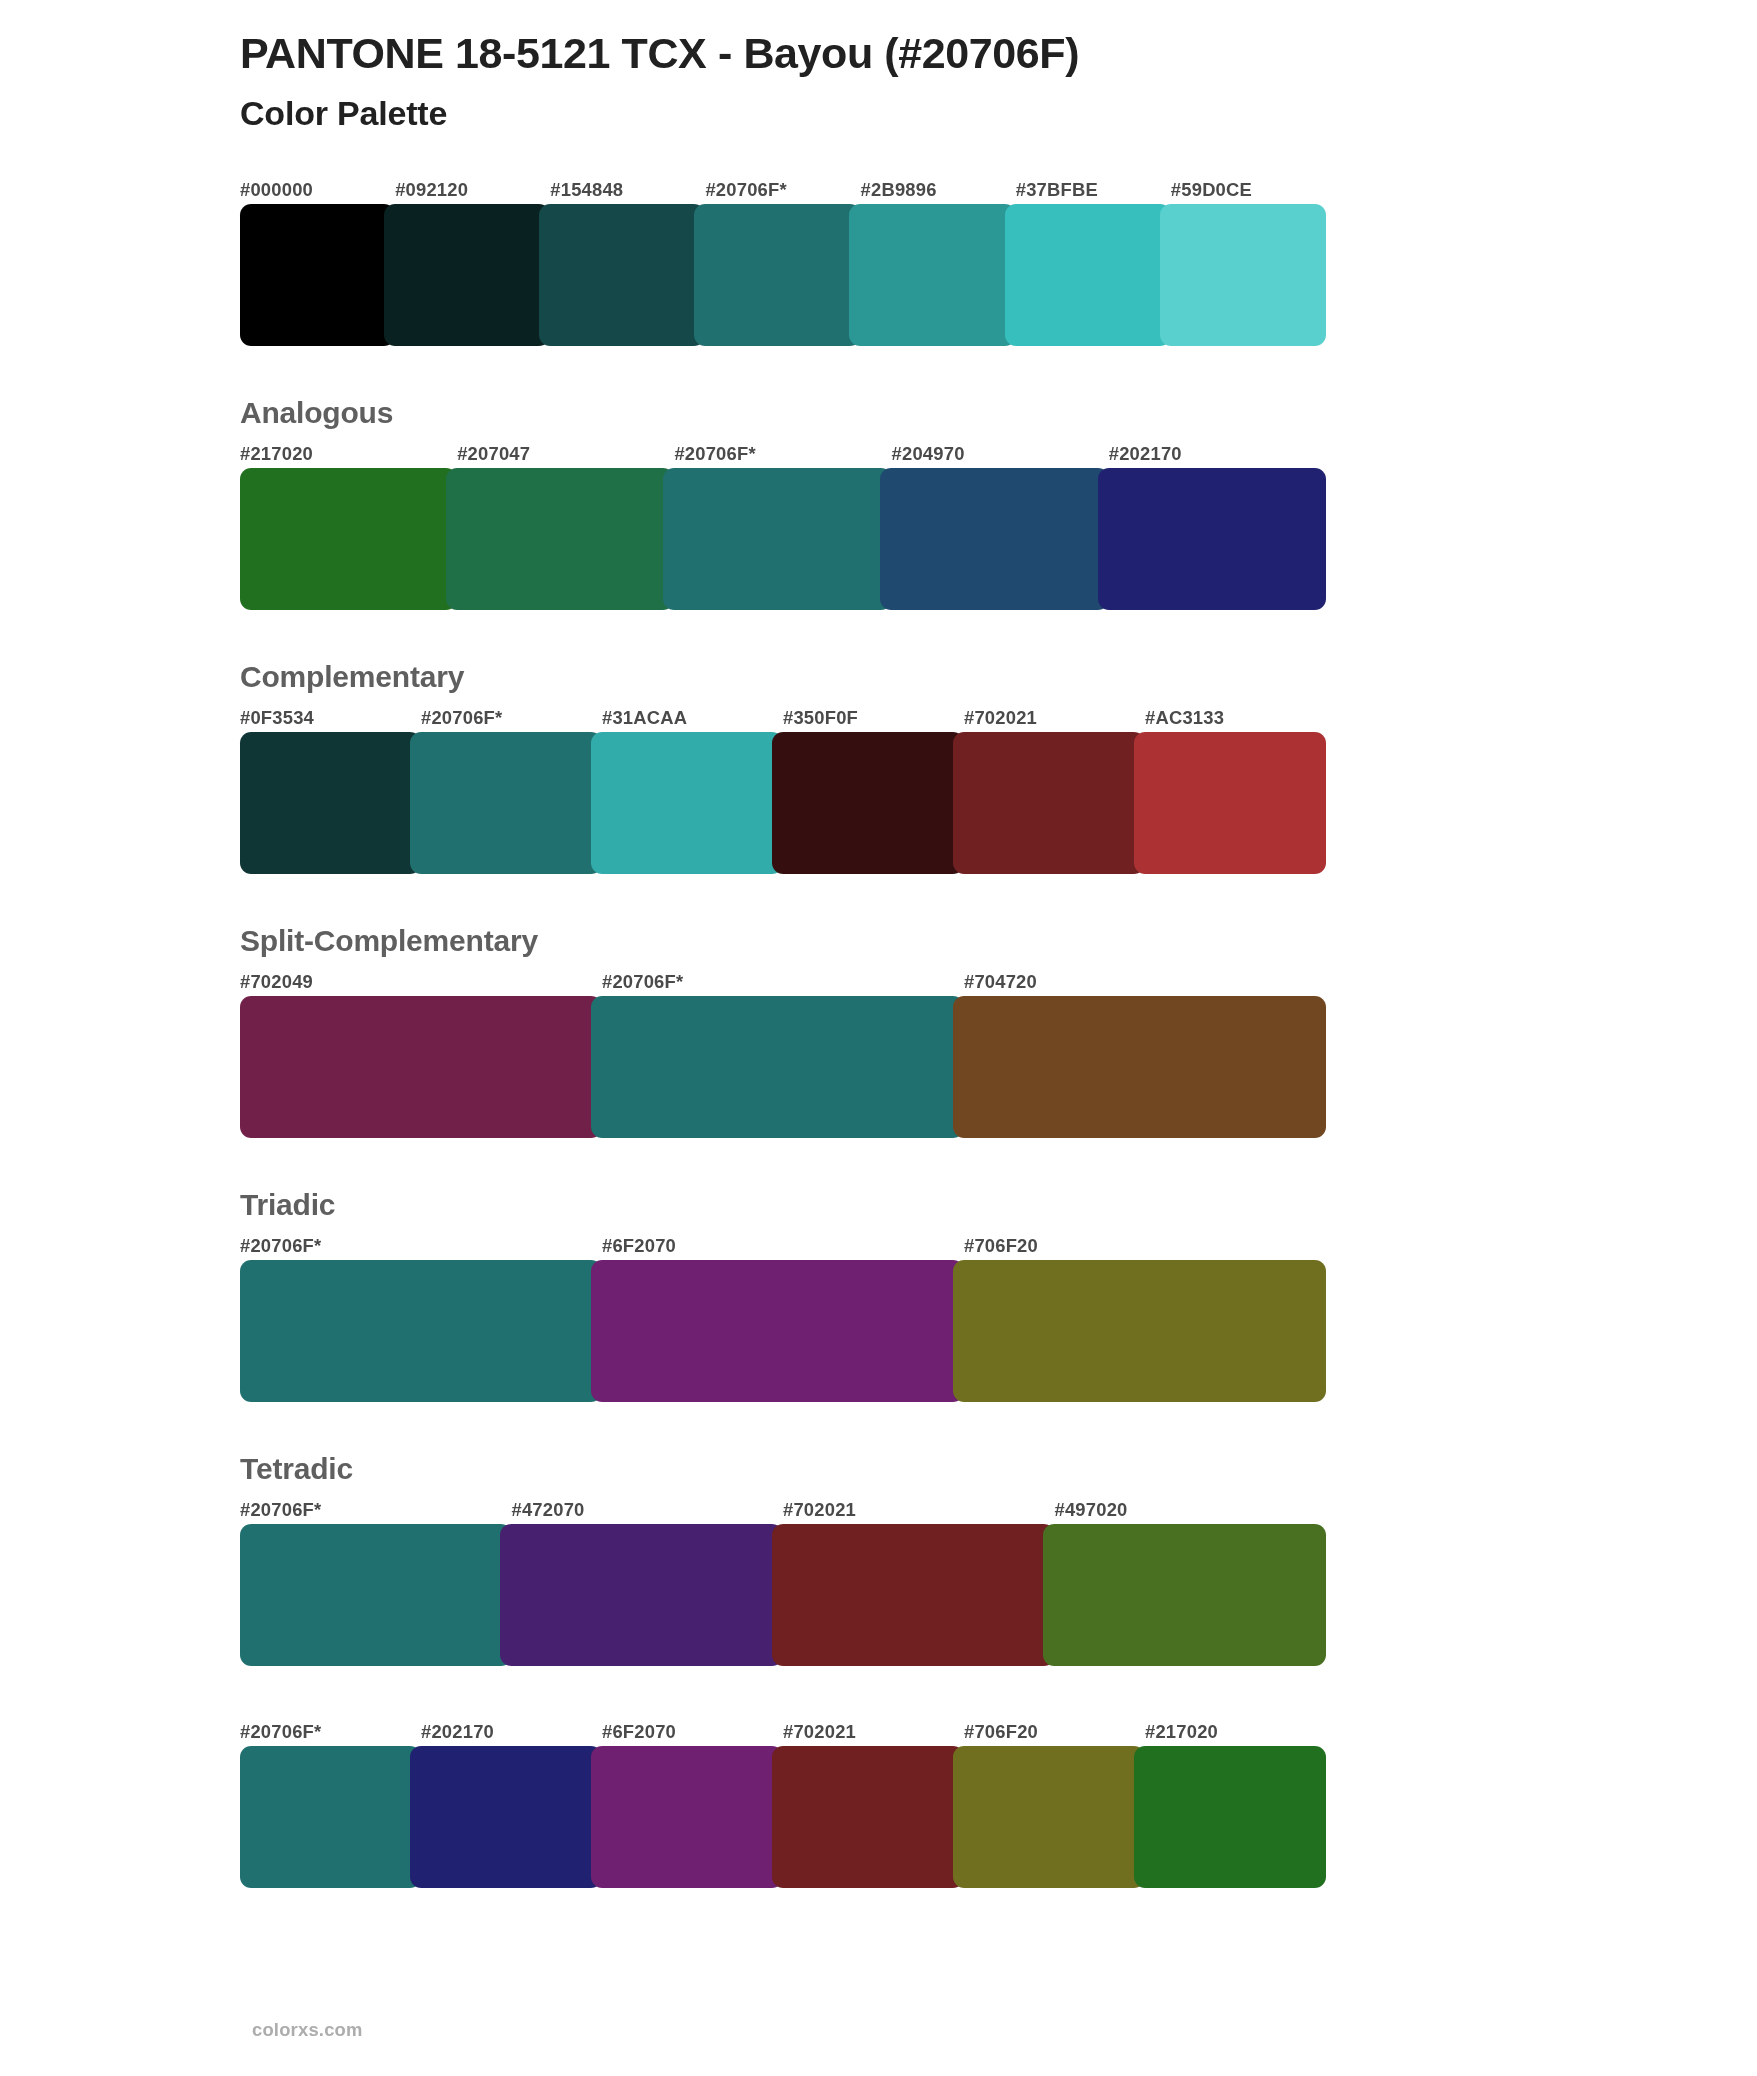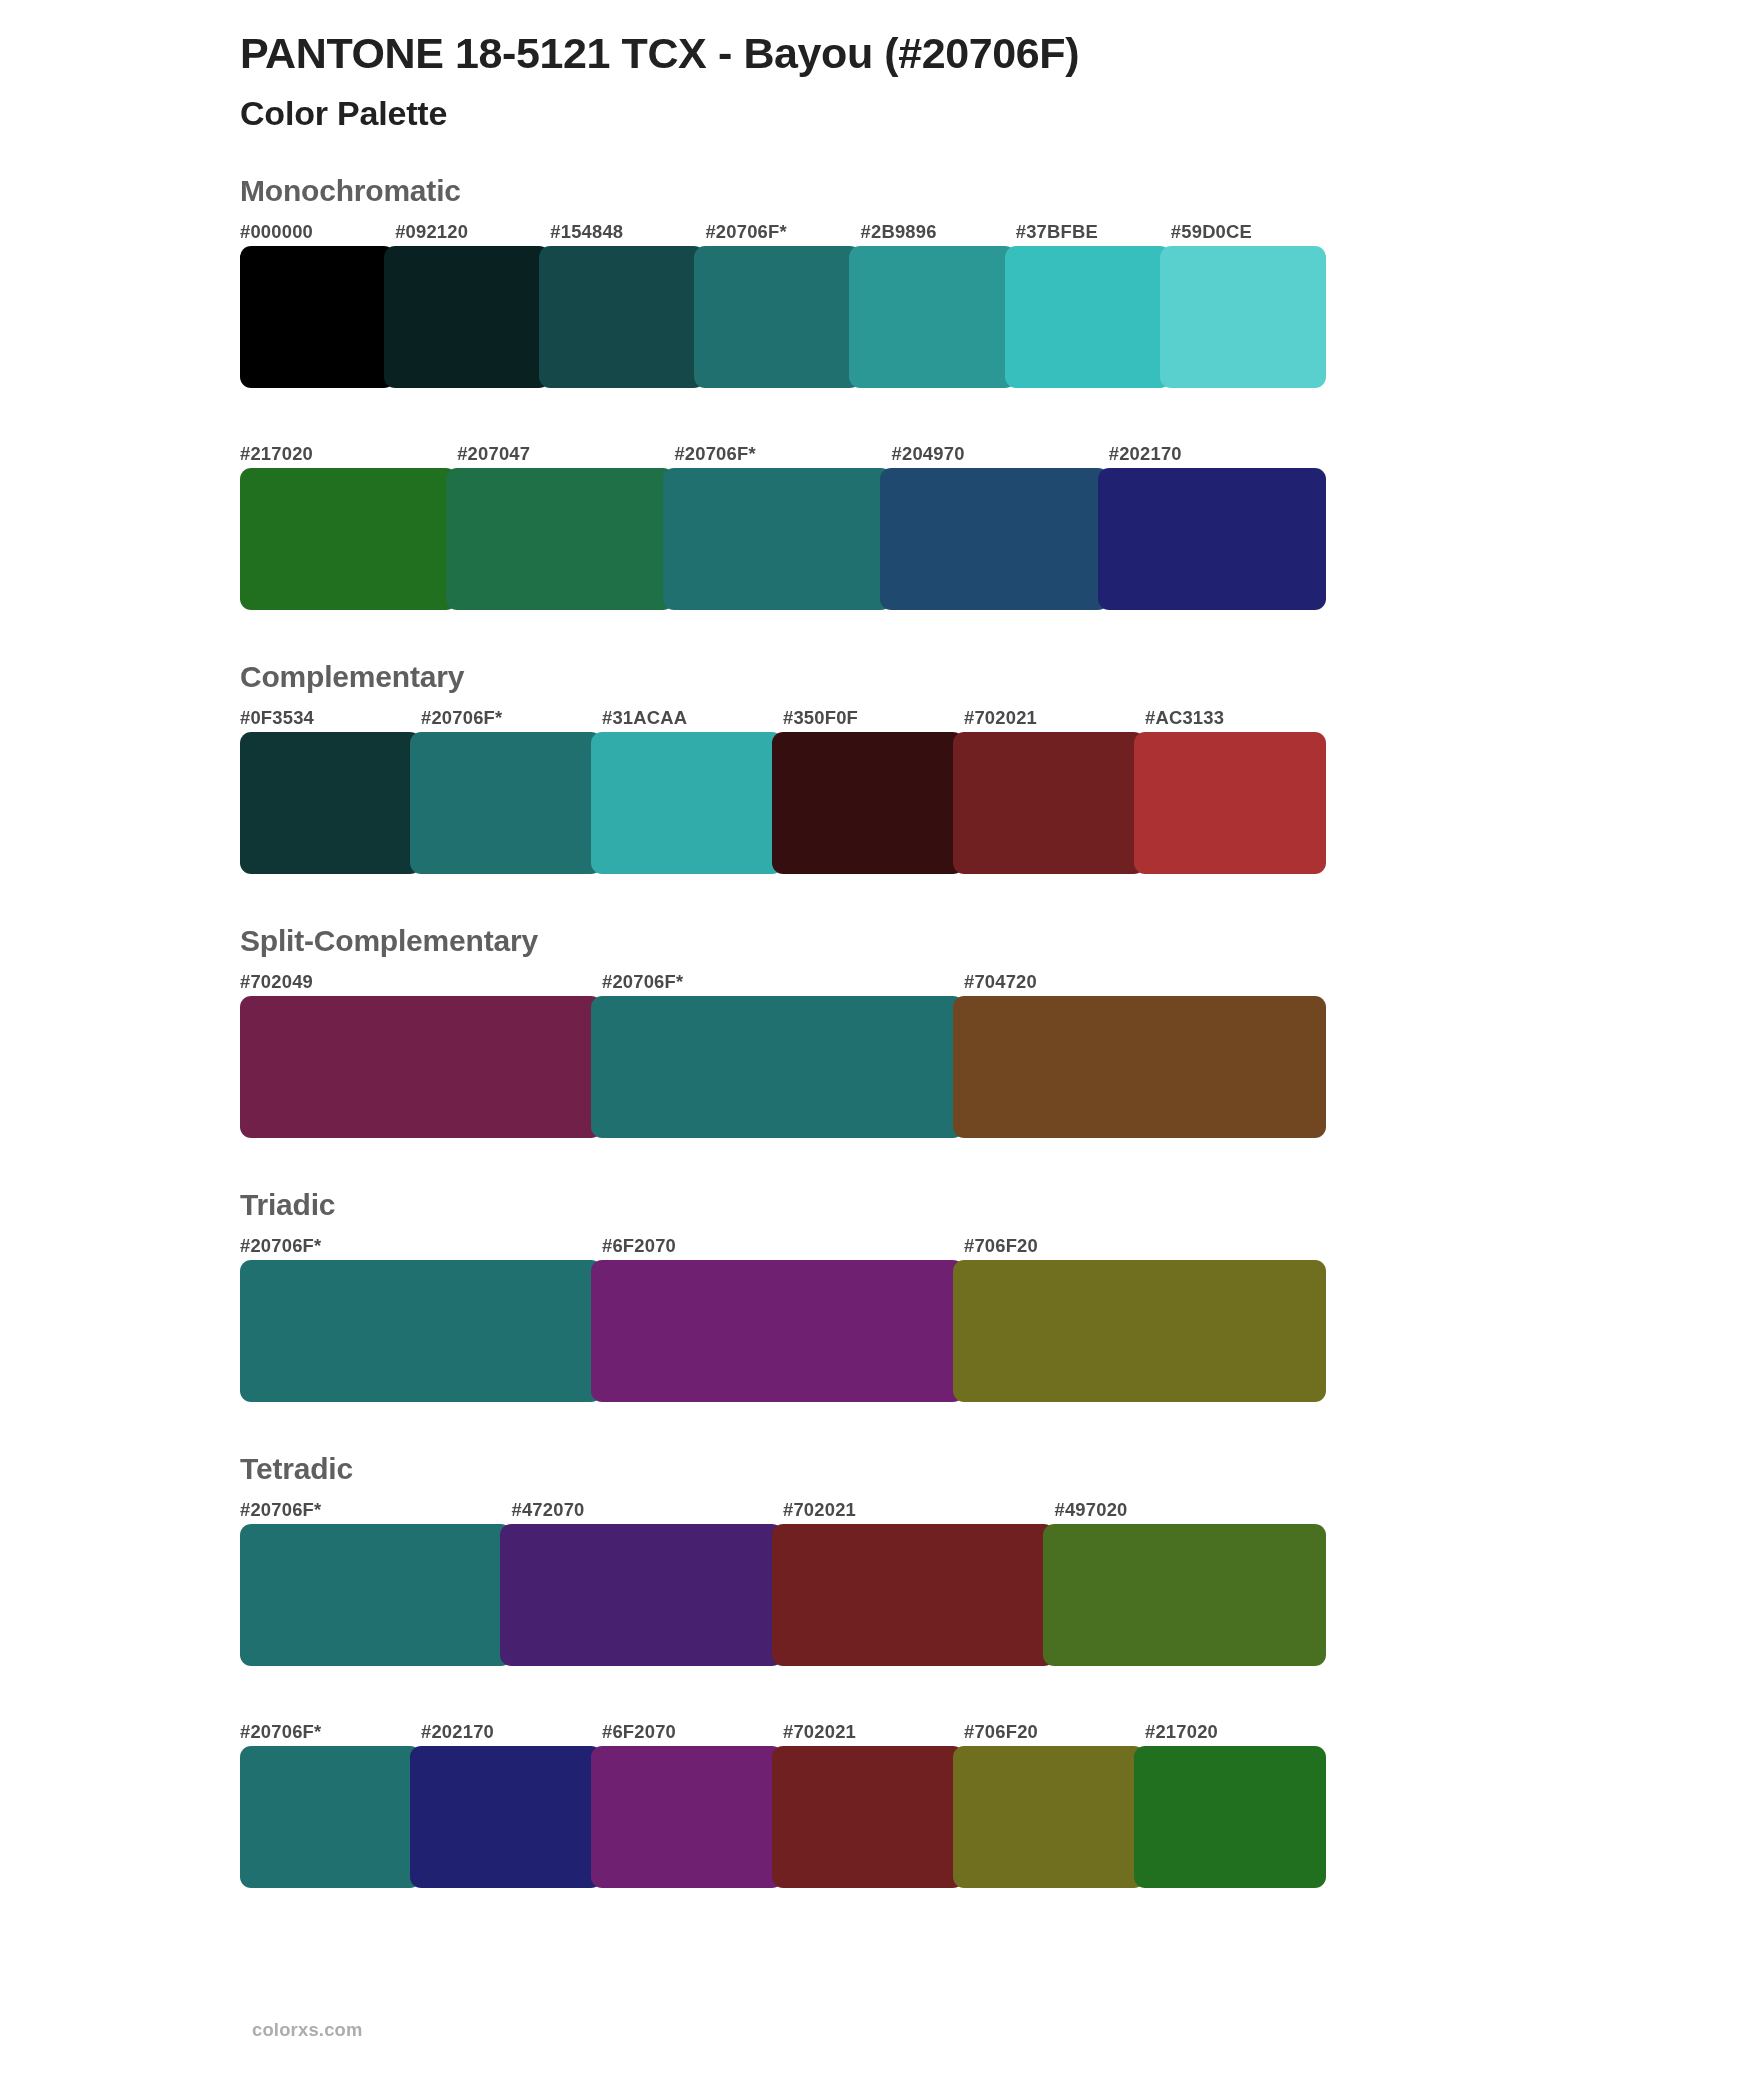--- a/index.html
+++ b/index.html
@@ -120,21 +120,20 @@
 <div class="page">
 
   <div class="content">
 
     <h1 class="page-title">PANTONE 18-5121 TCX - Bayou (#20706F)</h1>
 
     <h2 class="page-subtitle">Color Palette</h2>
 
     <div class="sections" id="sections-container">
         <div class="section">
-          <div class="section-title">Monochromatic</div>
           <div class="hex-row">
             <div class="hex-label" style="width: 14.2857%;">#000000</div>
             <div class="hex-label" style="width: 14.2857%; margin-top: 16px;">#092120</div>
             <div class="hex-label" style="width: 14.2857%;">#154848</div>
             <div class="hex-label" style="width: 14.2857%;">#20706F*</div>
             <div class="hex-label" style="width: 14.2857%;">#2B9896</div>
             <div class="hex-label" style="width: 14.2857%;">#37BFBE</div>
             <div class="hex-label" style="width: 14.2857%;">#59D0CE</div>
           </div>
           <div class="swatch-row">
@@ -142,20 +141,21 @@
             <div class="swatch" title="#092120" style="width: calc(14.2857% + 11.2px); background: rgb(9, 33, 32); z-index: 2;"></div>
             <div class="swatch" title="#154848" style="width: calc(14.2857% + 11.2px); background: rgb(21, 72, 72); z-index: 3;"></div>
             <div class="swatch" title="#20706F*" style="width: calc(14.2857% + 11.2px); background: rgb(32, 112, 111); z-index: 4;"></div>
             <div class="swatch" title="#2B9896" style="width: calc(14.2857% + 11.2px); background: rgb(43, 152, 150); z-index: 5;"></div>
             <div class="swatch" title="#37BFBE" style="width: calc(14.2857% + 11.2px); background: rgb(55, 191, 190); z-index: 6;"></div>
             <div class="swatch" title="#59D0CE" style="width: calc(14.2857% + 11.2px); background: rgb(89, 208, 206); z-index: 7;"></div>
           </div>
         </div>
         <div class="section-gap-lg"></div>
         <div class="section">
+          <div class="section-title">Analogous</div>
           <div class="hex-row">
             <div class="hex-label" style="width: 20%;">#217020</div>
             <div class="hex-label" style="width: 20%;">#207047</div>
             <div class="hex-label" style="width: 20%;">#20706F*</div>
             <div class="hex-label" style="width: 20%;">#204970</div>
             <div class="hex-label" style="width: 20%;">#202170</div>
           </div>
           <div class="swatch-row">
             <div class="swatch" title="#217020" style="width: 20%; background: rgb(33, 112, 32); z-index: 1;"></div>
             <div class="swatch" title="#207047" style="width: calc(20% + 11.2px); background: rgb(32, 112, 71); z-index: 2;"></div>

